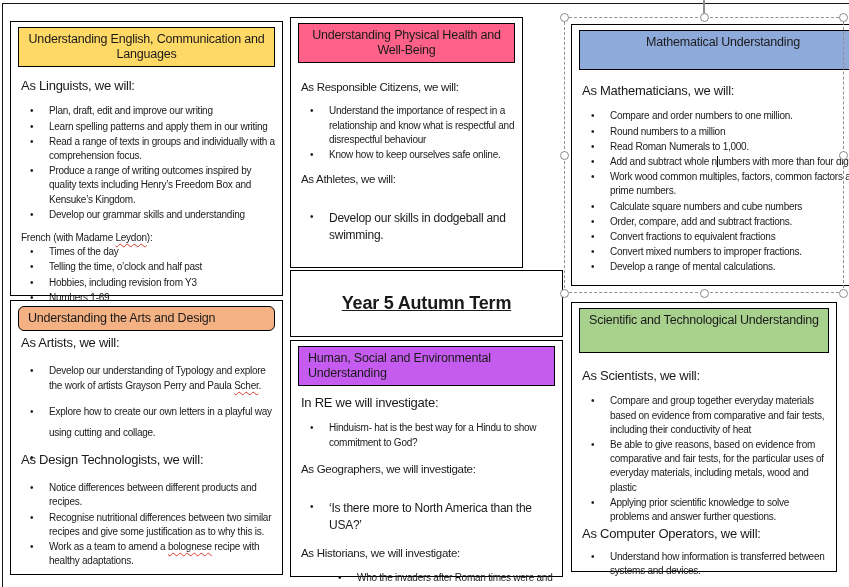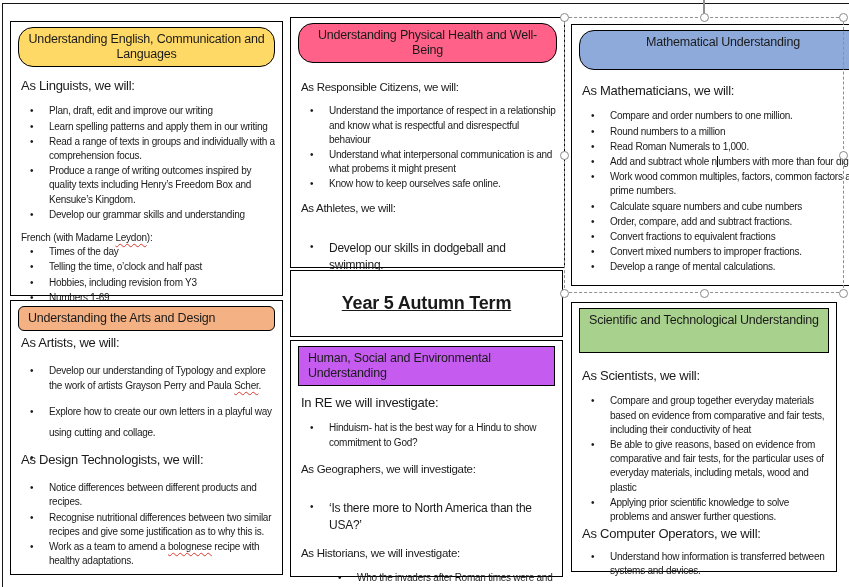--- a/index.html
+++ b/index.html
@@ -14,21 +14,21 @@
     border:1.5px solid #161616;
   }
   .tbox {
     position:absolute; background:#fff; border:1.5px solid #000;
   }
   .hdr {
     border:1.5px solid #000; margin:5px 7px 0 7px;
     font-size:12.5px; letter-spacing:-0.2px; line-height:1.2;
     display:block; padding:4px 4px;
   }
-  .hdr.center { text-align:center;border-radius:15px; }
+  .hdr.center { text-align:center; }
   .hdr.tall { height:40px; }
   .hdr.tall2 { height:45px; }
   .hdr.left { text-align:left; padding-left:9px; }
   .body-txt { padding:10px 6px 4px 10px; font-size:10px; letter-spacing:-0.25px; line-height:1.42; }
   .intro { margin-bottom:9px; font-size:13px; }
   .intro.big { font-size:11.5px; letter-spacing:-0.3px; }
   .li { position:relative; padding-left:28px; margin-bottom:1px; }
   .li::before { content:"•"; position:absolute; left:9px; top:0; font-size:10px; }
   .li.sp { margin-bottom:8px; }
   .li.deep { padding-left:56px; }
@@ -77,26 +77,25 @@
     <div class="li sp"><span>Develop our understanding of Typology and explore the work of artists Grayson Perry and Paula </span><span class="sq">Scher</span><span>.</span></div>
     <div class="li sp" style="line-height:2.1;">Explore how to create our own letters in a playful way using cutting and collage.</div>
     <div class="li"></div>
     <div class="intro" style="margin-bottom:12px;">As Design Technologists, we will:</div>
     <div class="li">Notice differences between different products and recipes.</div>
     <div class="li">Recognise nutritional differences between two similar recipes and give some justification as to why this is.</div>
     <div class="li"><span>Work as a team to amend a </span><span class="sq">bolognese</span><span> recipe with healthy adaptations.</span></div>
   </div>
 </div>
 
-<div class="tbox" style="left:290px; top:17px; width:275px; height:251px;">
+<div class="tbox" style="left:290px; top:17px; width:233px; height:251px;">
   <div class="hdr tall center" style="background-color: rgb(255, 97, 136);">Understanding Physical Health and Well-Being</div>
   <div class="body-txt" style="padding-top:16px;">
     <div class="intro big">As Responsible Citizens, we will:</div>
     <div class="li">Understand the importance of respect in a relationship and know what is  respectful and disrespectful behaviour</div>
-    <div class="li">Understand what interpersonal communication is and what probems it might present</div>
     <div class="li">Know how to keep ourselves safe online.</div>
     <div class="gap8"></div>
     <div class="intro big">As Athletes, we will:</div>
     <div class="li big">Develop our skills in dodgeball and swimming.</div>
   </div>
 </div>
 
 <div class="tbox year-box" style="left:290px; top:270px; width:273px; height:67px;">
   <span class="year-title">Year 5 Autumn Term</span>
 </div>

